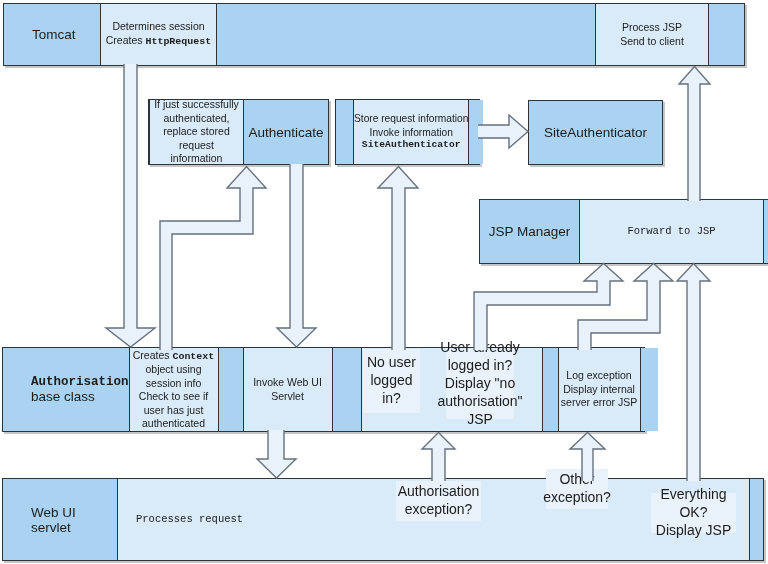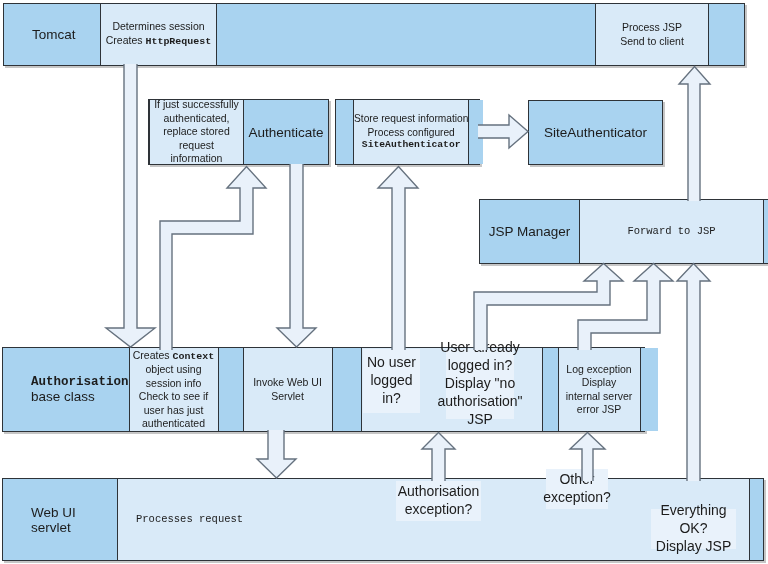--- a/index.html
+++ b/index.html
@@ -52,21 +52,21 @@
       <div>If just successfully authenticated, replace stored request information</div>
     </div>
     <div class="sec dark biglabel" style="flex:0 0 84px">
       <span>Authenticate</span>
     </div>
   </div>
   <div class="row" style="left:335px;top:99px;width:145px;height:66px">
     <div class="sec dark" style="flex:0 0 17px"></div>
     <div class="sec light small10" style="flex:1 1 auto">
       <div class="nowrap">Store request information</div>
-      <div class="nowrap">Process configured</div>
+      <div class="nowrap">Invoke information</div>
       <div class="nowrap code">SiteAuthenticator</div>
     </div>
     <div class="sec dark" style="flex:0 0 14px"></div>
   </div>
 
   <div class="box" style="left:528px;top:100px;width:135px;height:65px;align-items:center;justify-content:center">
     <span class="biglabel">SiteAuthenticator</span>
   </div>
 
   <div class="row" style="left:479px;top:199px;width:304px;height:65px">
@@ -87,21 +87,21 @@
     <div class="sec light small" style="flex:0 0 90px;padding:0 2px">
       <div><span>Creates </span><span class="code">Context</span><span> object using session info Check to see if user has just authenticated</span></div>
     </div>
     <div class="sec dark" style="flex:0 0 24px"></div>
     <div class="sec light small" style="flex:0 0 90px;padding:0 6px">
       <div>Invoke Web UI Servlet</div>
     </div>
     <div class="sec dark" style="flex:0 0 28px"></div>
     <div class="sec light" style="flex:0 0 182px"></div>
     <div class="sec dark" style="flex:0 0 15px"></div>
-    <div class="sec light small" style="flex:0 0 83px;padding:0 7px">
+    <div class="sec light small" style="flex:0 0 83px;padding:0 0">
       <div>Log exception Display internal server error JSP</div>
     </div>
     <div class="sec dark" style="flex:0 0 17px"></div>
   </div>
 
   <div class="panel" style="left:363px;top:349px;width:57px;height:64px">
     <div>No user logged in?</div>
   </div>
   <div class="panel" style="left:446px;top:349px;width:68px;height:70px">
     <div>User already logged in? Display "no authorisation" JSP</div>
@@ -116,21 +116,21 @@
     </div>
     <div class="sec dark" style="flex:0 0 13px"></div>
   </div>
 
   <div class="panel" style="left:396px;top:481px;width:85px;height:40px">
     <div>Authorisation exception?</div>
   </div>
   <div class="panel" style="left:546px;top:469px;width:62px;height:40px">
     <div>Other exception?</div>
   </div>
-  <div class="panel" style="left:651px;top:509px;width:85px;height:40px">
+  <div class="panel" style="left:651px;top:493px;width:85px;height:40px">
     <div>Everything OK?</div>
     <div>Display JSP</div>
   </div>
 
   <svg class="arrows" width="768" height="564" viewBox="0 0 768 564">
     <path d="M124,64 V328 H106 L130.5,347 L155,328 H137 V64"></path>
     <path d="M160,350 V221 H240 V188 H227 L246.5,166.5 L266,188 H253 V234 H172 V350"></path>
     <path d="M290,164 V328 H277 L296.5,347 L316,328 H303 V164"></path>
     <path d="M392,350 V188 H378 L398.5,166.5 L418,188 H405 V350"></path>
     <path d="M478,125 H509 V115 L528,131.5 L509,148 V138 H478"></path>

